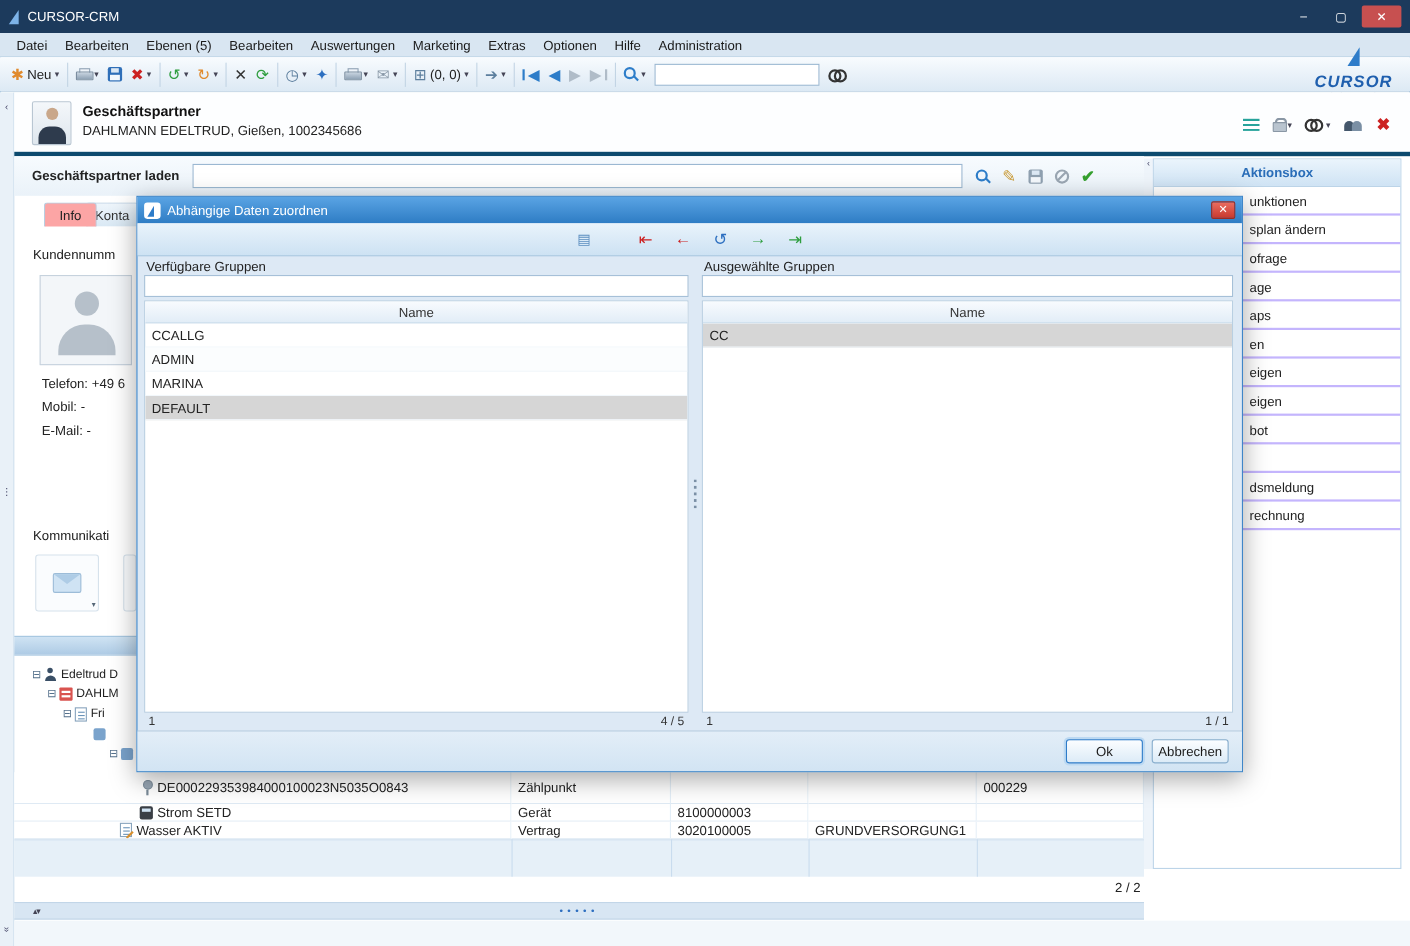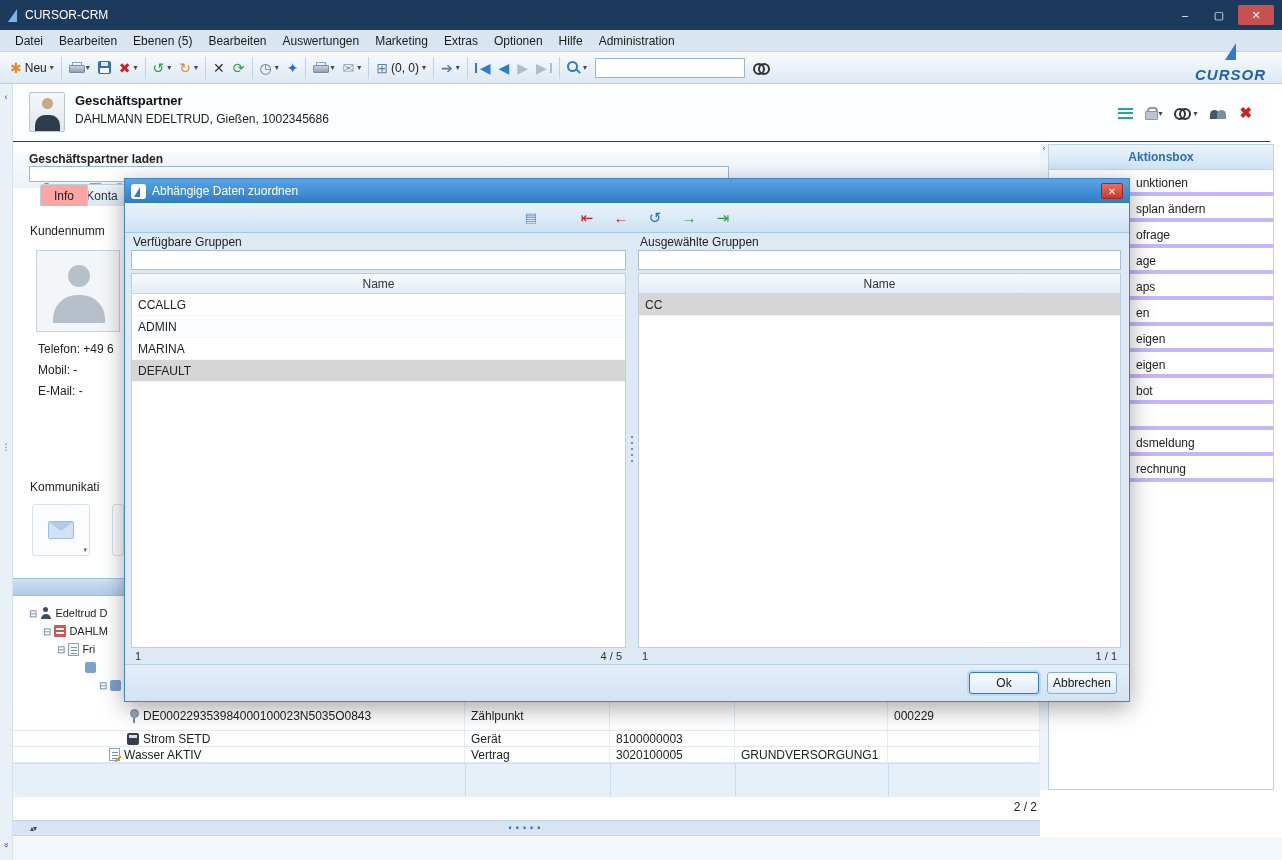--- a/index.html
+++ b/index.html
@@ -86,30 +86,30 @@
   .ic-person-sm::after { content:""; position:absolute; bottom:0; left:1px; width:10px; height:5px; border-radius:5px 5px 0 0; background:#3a4f66; }
   .ic-node { width:11px; height:11px; background:#7aa3cc; border-radius:2px; flex:none; }
   .ic-pencil { color:#c8972e; font-size:15px; line-height:1; }
   .ic-check { color:#35a02f; font-size:15px; font-weight:bold; line-height:1; }
 
   
   .main { position:absolute; top:84px; left:0; right:0; bottom:0; background:#fff; overflow:hidden; }
   .lstrip { position:absolute; left:0; top:0; width:13px; bottom:0; background:#e9f1f8; border-right:1px solid #d3e2ef;
             display:flex; flex-direction:column; align-items:center; color:#446; font-size:9px; }
   .lstrip .mid { position:absolute; top:358px; } .lstrip .top { position:absolute; top:8px; } .lstrip .bot { position:absolute; bottom:10px; transform:rotate(-90deg); }
-  .rheader { position:absolute; left:13px; top:0; right:12px; height:58px; background:#fdfeff; border-bottom:1px solid #0c4a6e; }
+  .rheader { position:absolute; left:13px; top:0; right:0; height:58px; background:#fdfeff; border-bottom:4px solid #0c4a6e; }
   .rh-title { position:absolute; left:62px; top:9px; font-size:13px; font-weight:bold; color:#111; }
   .rh-sub { position:absolute; left:62px; top:28px; font-size:12px; color:#222; }
   .rh-avatar { position:absolute; left:16px; top:8px; }
   .rh-icons { position:absolute; right:18px; top:20px; display:flex; align-items:center; gap:12px; }
   .hgrp { display:flex; align-items:center; gap:2px; }
   .redx { color:#cc2222; font-size:15px; font-weight:bold; }
 
-  .loader { position:absolute; left:13px; top:68px; width:1027px; height:36px;
-            background:linear-gradient(#f7fbfe,#eaf2f9); display:flex; align-items:flex-start; padding-left:16px;flex-direction:column; }
+  .loader { position:absolute; left:13px; top:58px; width:1027px; height:36px;
+            background:linear-gradient(#f7fbfe,#eaf2f9); display:flex; align-items:center; padding-left:16px; }
   .loader-label { font-weight:bold; margin-right:12px; white-space:nowrap; }
   .loader-input { width:700px; height:22px; border:1px solid #9bb8d2; background:#fff; padding:0 4px; font-size:12px; }
   .loader-icons { display:flex; align-items:center; gap:11px; margin-left:12px; }
 
   .rhandle { position:absolute; left:1040px; top:60px; width:8px; height:646px; background:#eef4fa;
              font-size:8px; color:#446; text-align:center; }
 
   
   .tab { position:absolute; top:100px; height:22px; display:flex; align-items:center; justify-content:center;
          border:1px solid #b9cfe2; border-bottom:none; border-radius:3px 3px 0 0; font-size:12px; }
@@ -135,21 +135,21 @@
   .hstrip { position:absolute; left:13px; top:736px; width:1027px; height:16px; background:#d8e6f3;
             border-top:1px solid #c2d6e8; border-bottom:1px solid #c2d6e8; display:flex; align-items:center; justify-content:center; }
   .hstrip .dots { color:#2e6fc0; letter-spacing:4px; font-size:9px; }
   .hstrip .sort { position:absolute; left:17px; font-size:8px; color:#445; letter-spacing:-1px; }
   .bfill { position:absolute; left:13px; right:0; top:753px; bottom:0; background:#f2f7fb; }
 
   
   .abox { position:absolute; left:1048px; top:60px; width:226px; height:646px; background:#fff; border:1px solid #bcd4e8; }
   .abox-h { height:25px; background:linear-gradient(#eaf4fc,#cfe3f4); border-bottom:1px solid #bcd4e8;
             color:#2a6db8; font-weight:bold; display:flex; align-items:center; justify-content:center; }
-  .abox-item { height:26px; line-height:26px; border-bottom:4px solid #c4b5fd; padding-left:87px;
+  .abox-item { height:26px; line-height:26px; border-bottom:2px solid #c4b5fd; padding-left:87px;
                white-space:nowrap; overflow:hidden; font-size:12px; color:#222; }
 
   
   .dialog { position:absolute; left:124px; top:94px; width:1006px; height:524px; background:#dde9f5;
             border:1px solid #3f86c8; box-shadow:0 6px 22px rgba(0,0,0,.35); z-index:50; }
   .dlg-title { height:24px; background:linear-gradient(#5aa4e4,#2e7cc4); display:flex; align-items:center;
                padding:0 6px; color:#fff; }
   .dlg-ico { width:15px; height:15px; background:#fff; border-radius:3px; margin-right:6px; position:relative; flex:none; }
   .dlg-ico::after { content:""; position:absolute; left:3px; bottom:2px; width:0; height:0;
                     border-left:6px solid transparent; border-bottom:10px solid #2e7cc9; }

